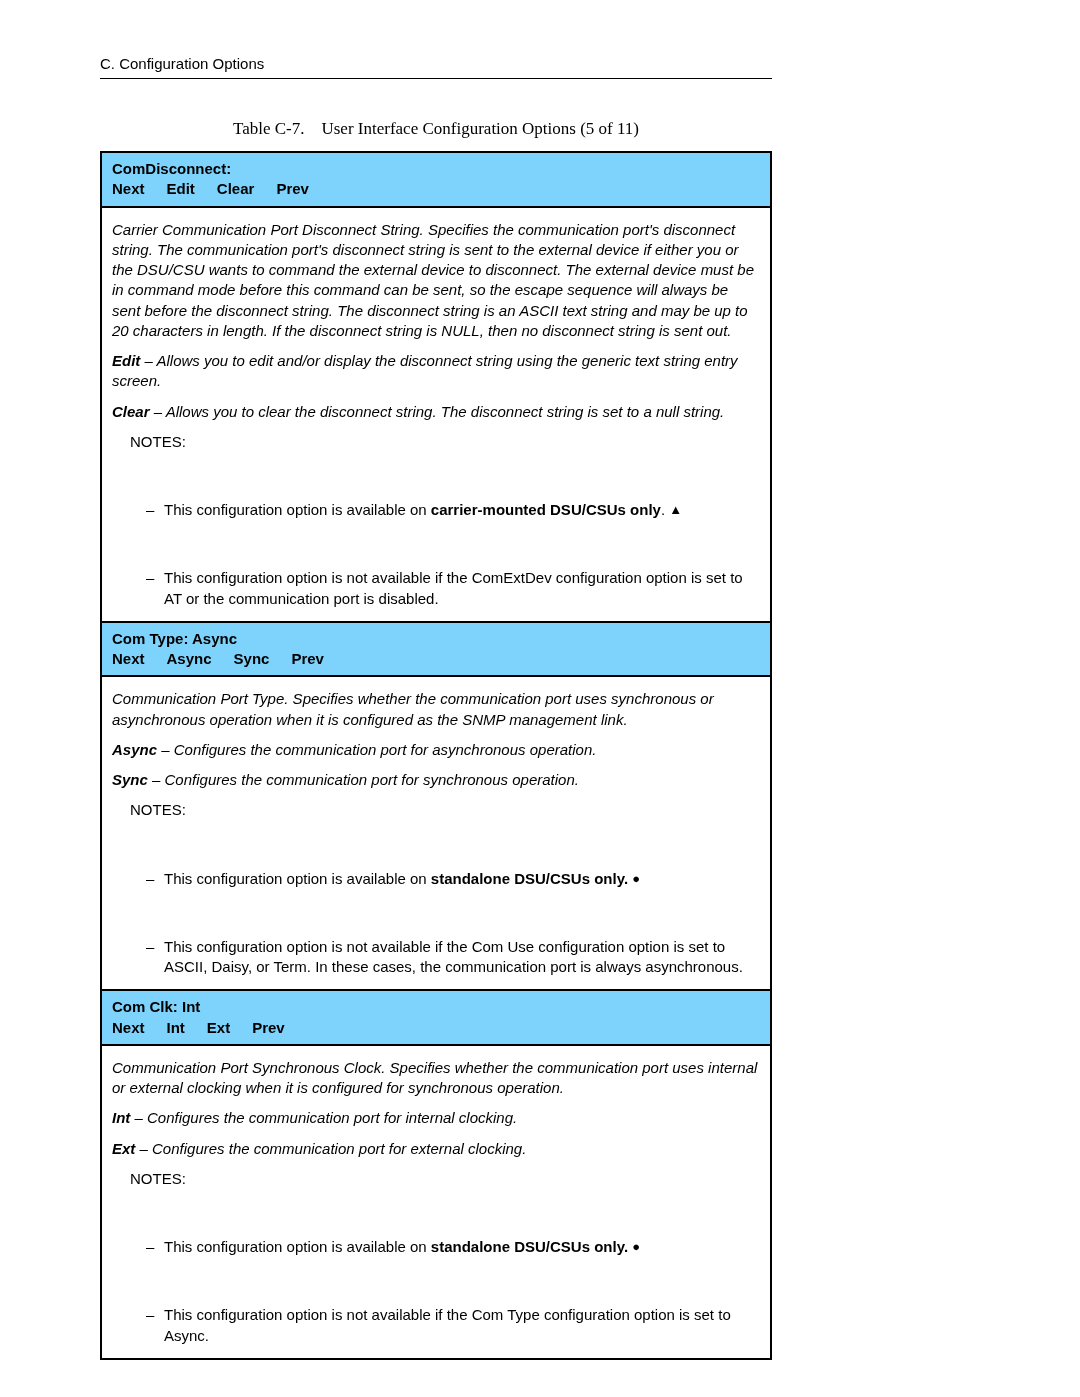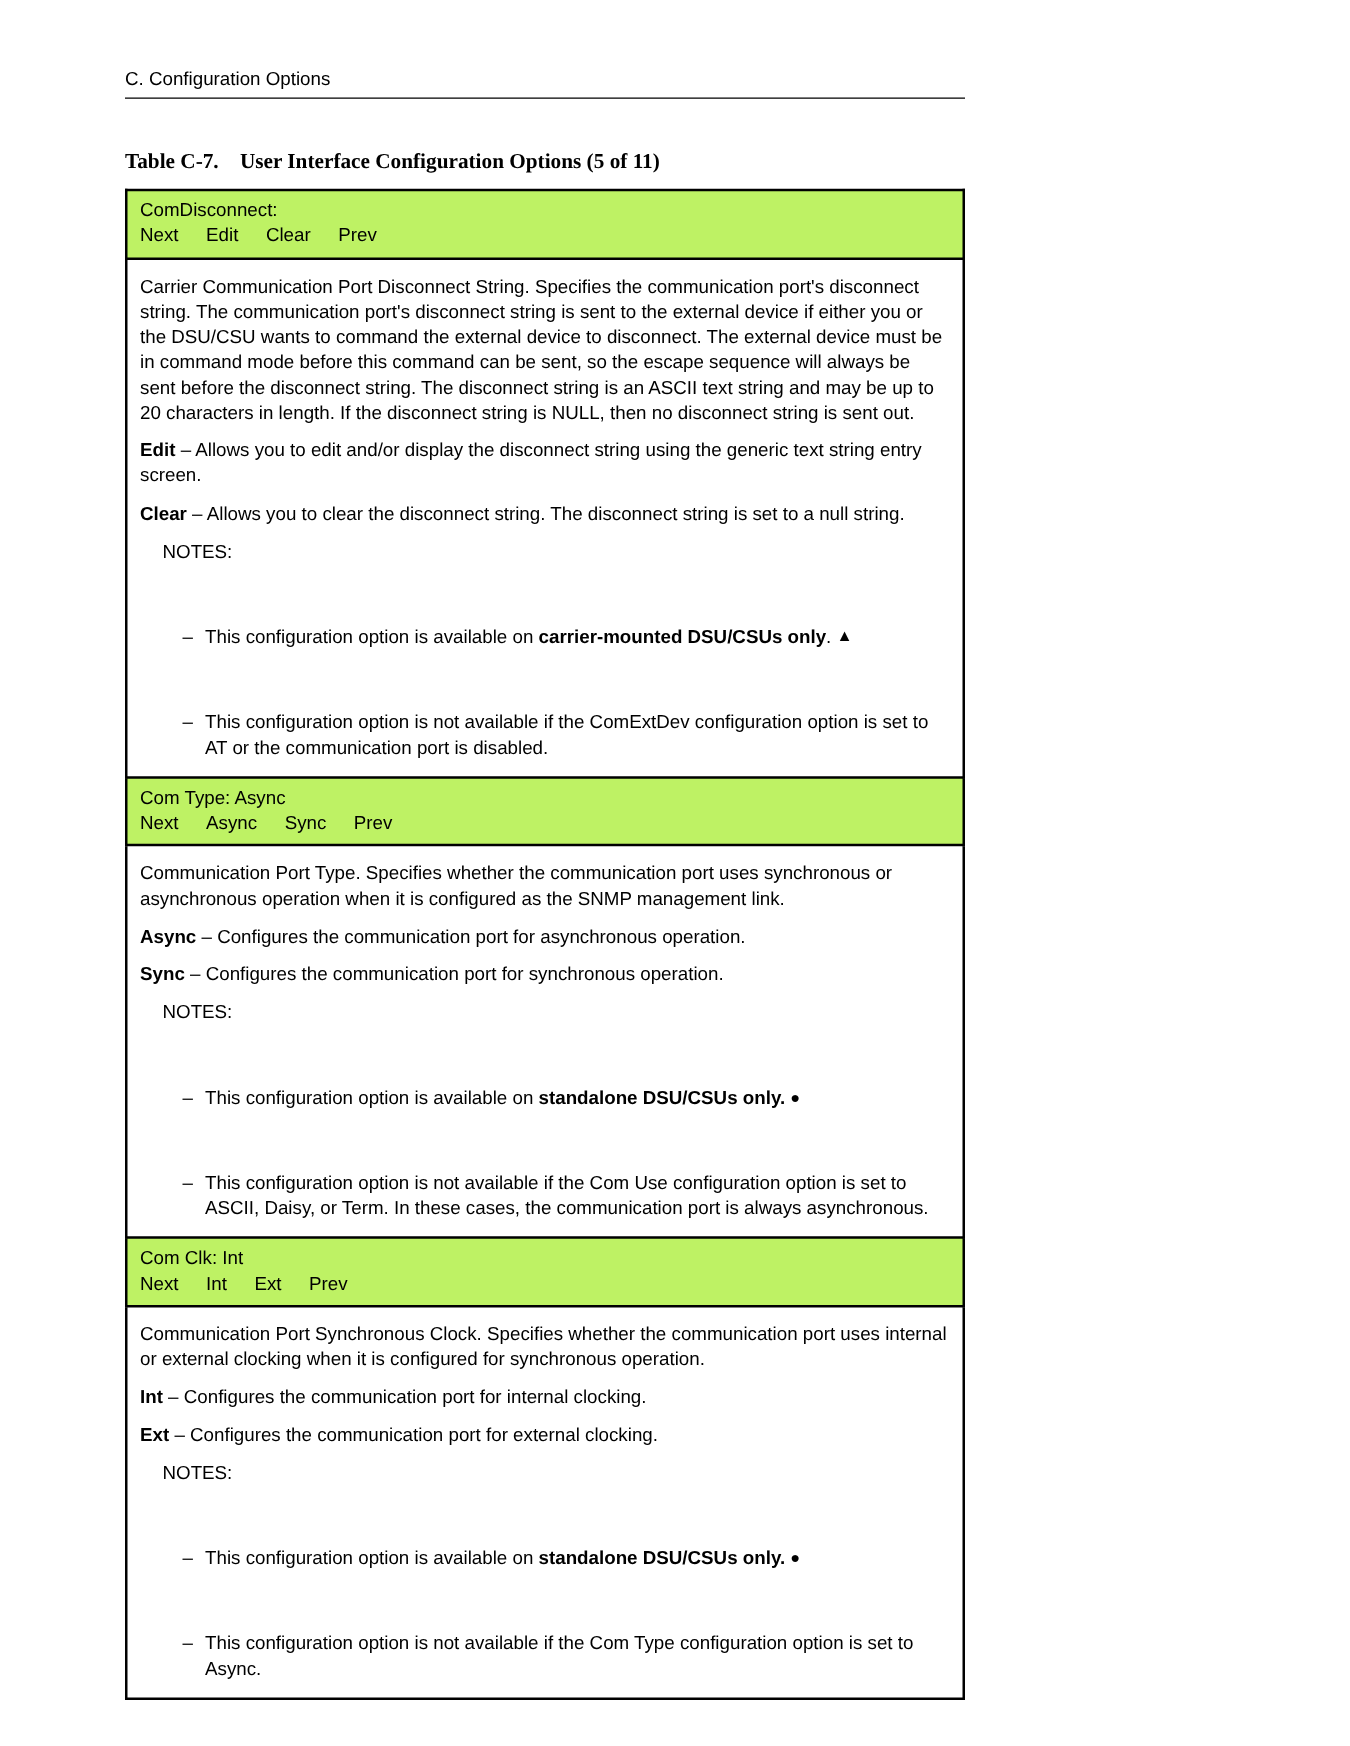--- a/index.html
+++ b/index.html
@@ -19,49 +19,51 @@
   .header-line {
     font-size: 15px;
     margin-bottom: 6px;
   }
   hr.top-rule {
     border: none;
     border-top: 1.5px solid #000;
     margin: 0 0 40px 0;
   }
   .table-caption {
+    text-align: center;
     font-family: "Times New Roman", Times, serif;
     font-size: 17px;
-    font-weight: bold;
+    font-weight: normal;
     margin-bottom: 12px;
     margin-top: 17px;
   }
   table.config-table {
     border-collapse: collapse;
     width: 100%;
     margin: 0 auto 30px auto;
   }
   table.config-table td {
     border: 2px solid #000;
     padding: 6px 10px 6px 10px;
     vertical-align: top;
     font-size: 15px;
     line-height: 1.35;
   }
   td.gray-header {
-    background: #bef264;
-    font-weight: normal;
+    background: #7dd3fc;
+    font-weight: bold;
     padding-top: 6px;
     padding-bottom: 6px;
   }
   .menu-row span {
     margin-right: 22px;
   }
   .content-block p {
     margin: 6px 0 10px 0;
+    font-style: italic;
   }
   .content-block .notes-label {
     margin: 6px 0 4px 18px;
   }
   ul.dash {
     list-style: none;
     margin: 2px 0 4px 34px;
     padding: 0;
   }
   ul.dash li {

